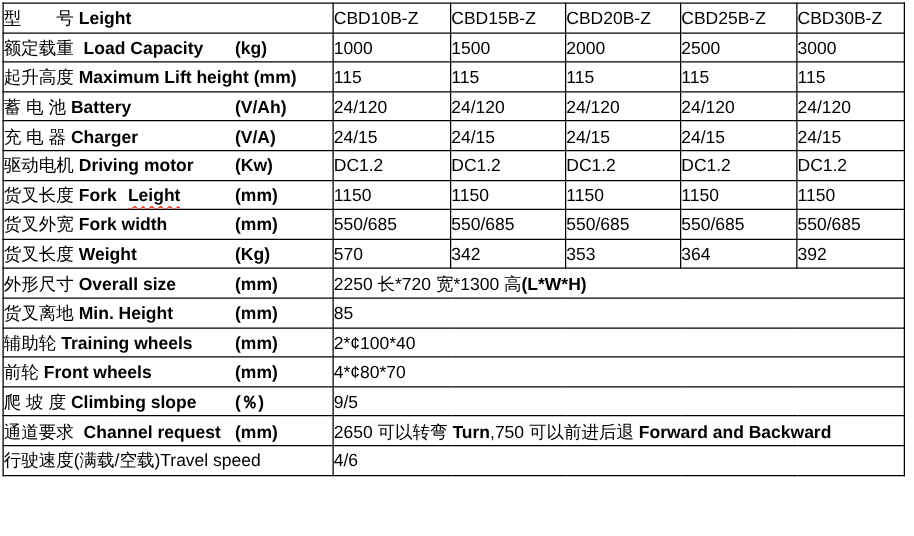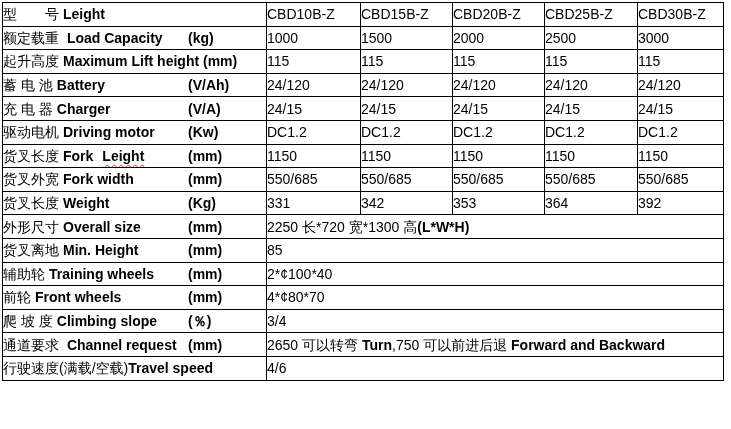--- a/index.html
+++ b/index.html
@@ -35,21 +35,21 @@
     padding-left: 6px;
   }
   td.label .cn {
     font-weight: 400;
   }
   td.label .en {
     font-weight: 700;
     margin-left: 4px;
   }
   td.label .en2 {
-    font-weight: 700;
+    font-weight: 400;
   }
   td.label .err {
     font-weight: 700;
     margin-left: 9px;
     text-decoration-line: underline;
     text-decoration-style: wavy;
     text-decoration-color: #e93323;
     text-decoration-thickness: 1px;
     text-underline-offset: 3px;
     text-decoration-skip-ink: none;
@@ -146,21 +146,21 @@
         <tr>
           <td class="label"><span class="cn">货叉外宽</span><span class="en">Fork width</span><span class="unit">(mm)</span></td>
           <td class="val">550/685</td>
           <td class="val">550/685</td>
           <td class="val">550/685</td>
           <td class="val">550/685</td>
           <td class="val">550/685</td>
         </tr>
         <tr>
           <td class="label"><span class="cn">货叉长度</span><span class="en">Weight</span><span class="unit">(Kg)</span></td>
-          <td class="val">331</td>
+          <td class="val">570</td>
           <td class="val">342</td>
           <td class="val">353</td>
           <td class="val">364</td>
           <td class="val">392</td>
         </tr>
         <tr>
           <td class="label"><span class="cn">外形尺寸</span><span class="en">Overall size</span><span class="unit">(mm)</span></td>
           <td class="val span" colspan="5"><span>2250 长*720 宽*1300 高</span><span class="b">(L*W*H)</span></td>
         </tr>
         <tr>
@@ -170,21 +170,21 @@
         <tr>
           <td class="label"><span class="cn">辅助轮</span><span class="en">Training wheels</span><span class="unit">(mm)</span></td>
           <td class="val span" colspan="5"><span>2*¢100*40</span></td>
         </tr>
         <tr>
           <td class="label"><span class="cn">前轮</span><span class="en">Front wheels</span><span class="unit">(mm)</span></td>
           <td class="val span" colspan="5"><span>4*¢80*70</span></td>
         </tr>
         <tr>
           <td class="label"><span class="cn">爬 坡 度</span><span class="en">Climbing slope</span><span class="unit">(％)</span></td>
-          <td class="val span" colspan="5"><span>3/4</span></td>
+          <td class="val span" colspan="5"><span>9/5</span></td>
         </tr>
         <tr>
           <td class="label"><span class="cn">通道要求 </span><span class="en">Channel request</span><span class="unit">(mm)</span></td>
           <td class="val span" colspan="5"><span>2650 可以转弯 </span><span class="b">Turn</span><span>,750 可以前进后退 </span><span class="b">Forward and Backward</span></td>
         </tr>
         <tr>
           <td class="label"><span class="cn">行驶速度(满载/空载)</span><span class="en2">Travel speed</span><span class="unit">Km/h</span></td>
           <td class="val span" colspan="5"><span>4/6</span></td>
         </tr>
       </tbody>

